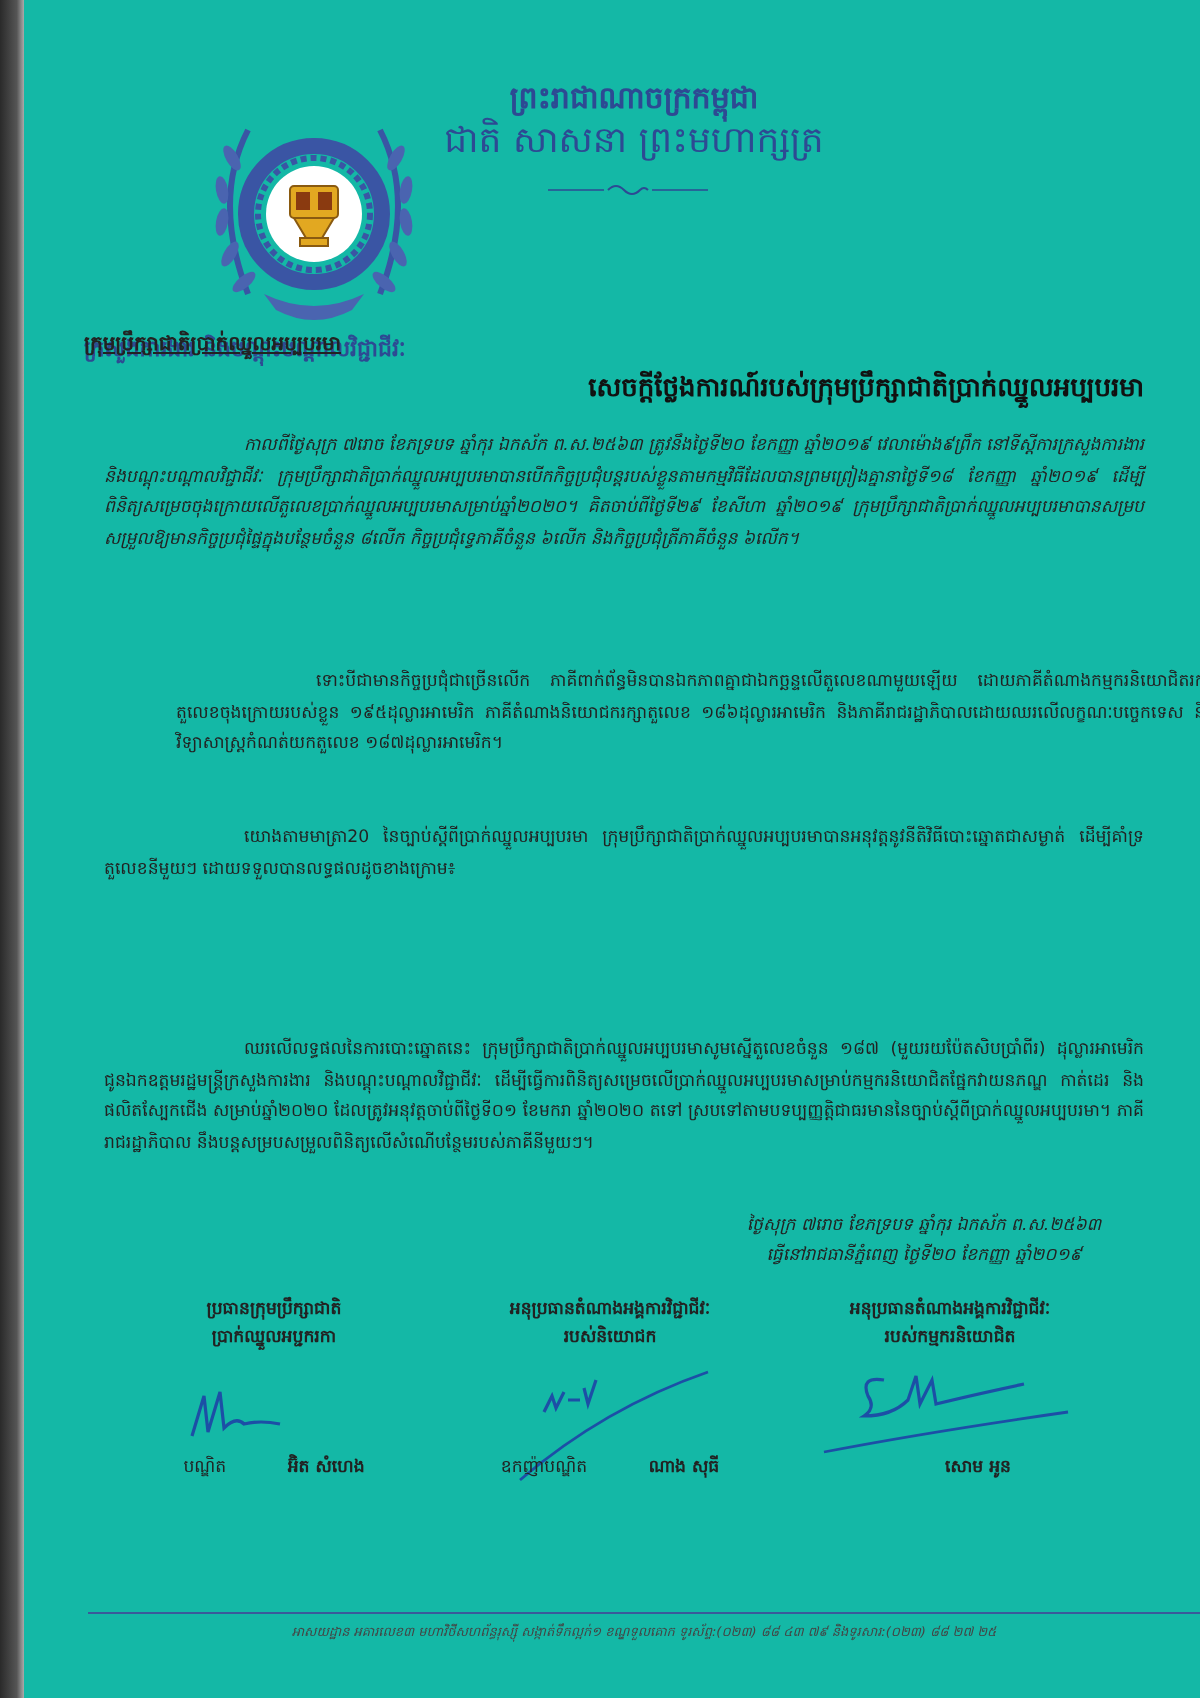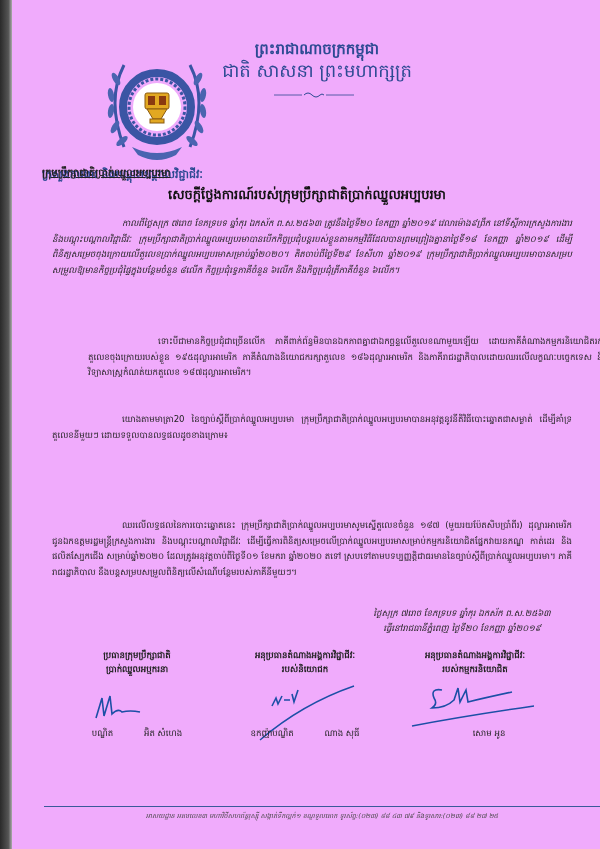--- a/index.html
+++ b/index.html
@@ -8,21 +8,21 @@
       background: #f4f4f4;
       font-family: "DejaVu Sans", sans-serif;
       position: relative;
     }
     .edge-strip {
       position: absolute; left: 0; top: 0; width: 12px; height: 849px;
       background: linear-gradient(to right, #2a2a2a, #555 70%, #aaa);
     }
     .page {
       position: absolute; left: 12px; top: 0; width: 588px; height: 849px;
-      background: #f0abfc;
+      background: #14b8a6;
       color: #1a1a1a;
     }
     .abs { position: absolute; }
     .kingdom {
       left: 200px; top: 40px; width: 210px; text-align: center;
       color: #2d4a93; font-size: 15px; font-weight: bold; line-height: 18px;
     }
     .motto {
       left: 200px; top: 62px; width: 210px; text-align: center;
       color: #2d4a93; font-size: 18px; line-height: 18px;
@@ -31,42 +31,42 @@
       left: 262px; top: 84px; width: 80px; height: 8px;
     }
     .logo { left: 90px; top: 55px; width: 110px; height: 112px; }
     .ministry {
       left: 30px; top: 168px; color: #2d4a93; font-size: 11px; font-weight: bold; line-height: 13px;
     }
     .council {
       left: 30px; top: 167px; color: #222; font-size: 10px; font-weight: bold; line-height: 12px; text-decoration: underline;
     }
     .title {
-      left: 30px; top: 186px; width: 530px; text-align: center;
+      left: 30px; top: 186px; width: 530px; text-align: right;
       font-size: 13px; font-weight: bold; color: #111; line-height: 18px;
     }
     .body-text {
       left: 40px; width: 520px; font-size: 8.6px; line-height: 15.5px; color: #222;
       text-align: justify;
     }
     .body-text .indent { display: inline-block; width: 70px; }
     .p1 { top: 216px; font-style: italic; }
     .p2 { top: 334px; margin-left: 36px; }
     .p3 { top: 412px; }
     .results { left: 85px; top: 445px; width: 450px; font-size: 8.6px; line-height: 15.5px; color: #222; }
     .p4 { top: 518px; }
     .date-line {
       left: 330px; width: 240px; text-align: center;
       font-size: 8.6px; font-style: italic; color: #222; line-height: 15px;
     }
     .sig-block {
       top: 648px; width: 170px; text-align: center; font-size: 8.6px; font-weight: bold; line-height: 14px; color: #222;
     }
     .sig-name { top: 728px; width: 170px; text-align: center; font-size: 8.6px; color: #222; }
-    .sig-name b { font-weight: normal; padding-left: 28px; }
+    .sig-name b { font-weight: bold; padding-left: 28px; }
     .signature { height: 60px; }
     .footer-rule { left: 32px; top: 806px; width: 556px; height: 1px; background: #3a5a9a; }
     .footer {
       left: 32px; top: 812px; width: 556px; text-align: center;
       font-size: 6.5px; font-style: italic; color: #444;
     }
   </style>
 </head>
 <body>
 
@@ -137,21 +137,21 @@
 
   <div class="abs body-text p4">
     <span class="indent"></span><span>ឈរលើលទ្ធផលនៃការបោះឆ្នោតនេះ ក្រុមប្រឹក្សាជាតិប្រាក់ឈ្នួលអប្បបរមាសូមស្នើតួលេខចំនួន ១៨៧ (មួយរយប៉ែតសិបប្រាំពីរ) ដុល្លារអាមេរិក ជូនឯកឧត្តមរដ្ឋមន្ត្រីក្រសួងការងារ និងបណ្តុះបណ្តាលវិជ្ជាជីវៈ ដើម្បីធ្វើការពិនិត្យសម្រេចលើប្រាក់ឈ្នួលអប្បបរមាសម្រាប់កម្មករនិយោជិតផ្នែកវាយនភណ្ឌ កាត់ដេរ និងផលិតស្បែកជើង សម្រាប់ឆ្នាំ២០២០ ដែលត្រូវអនុវត្តចាប់ពីថ្ងៃទី០១ ខែមករា ឆ្នាំ២០២០ តទៅ ស្របទៅតាមបទប្បញ្ញត្តិជាធរមាននៃច្បាប់ស្តីពីប្រាក់ឈ្នួលអប្បបរមា។ ភាគីរាជរដ្ឋាភិបាល នឹងបន្តសម្របសម្រួលពិនិត្យលើសំណើបន្ថែមរបស់ភាគីនីមួយៗ។</span>
   </div>
 
   <div class="abs date-line" style="top:606px;">ថ្ងៃសុក្រ ៧រោច ខែភទ្របទ ឆ្នាំកុរ ឯកស័ក ព.ស.២៥៦៣</div>
   <div class="abs date-line" style="top:621px;">ធ្វើនៅរាជធានីភ្នំពេញ ថ្ងៃទី២០ ខែកញ្ញា ឆ្នាំ២០១៩</div>
 
   <div class="abs sig-block" style="left:40px;">
     <div>ប្រធានក្រុមប្រឹក្សាជាតិ</div>
-    <div>ប្រាក់ឈ្នួលអប្មករនា</div>
+    <div>ប្រាក់ឈ្នួលអប្ជករកា</div>
   </div>
   <div class="abs signature" style="left:78px; top:690px; width:60px;">
     <svg width="60" height="40" viewBox="0 0 60 40">
       <path d="M6 28 L12 8 L14 26 L20 6 L22 24 Q28 18 32 22 Q40 20 50 22" stroke="#1c4fa6" stroke-width="1.6" fill="none"></path>
     </svg>
   </div>
   <div class="abs sig-name" style="left:40px;">
     <span>បណ្ឌិត</span>
     <b>អ៊ិត សំហេង</b>
   </div>

